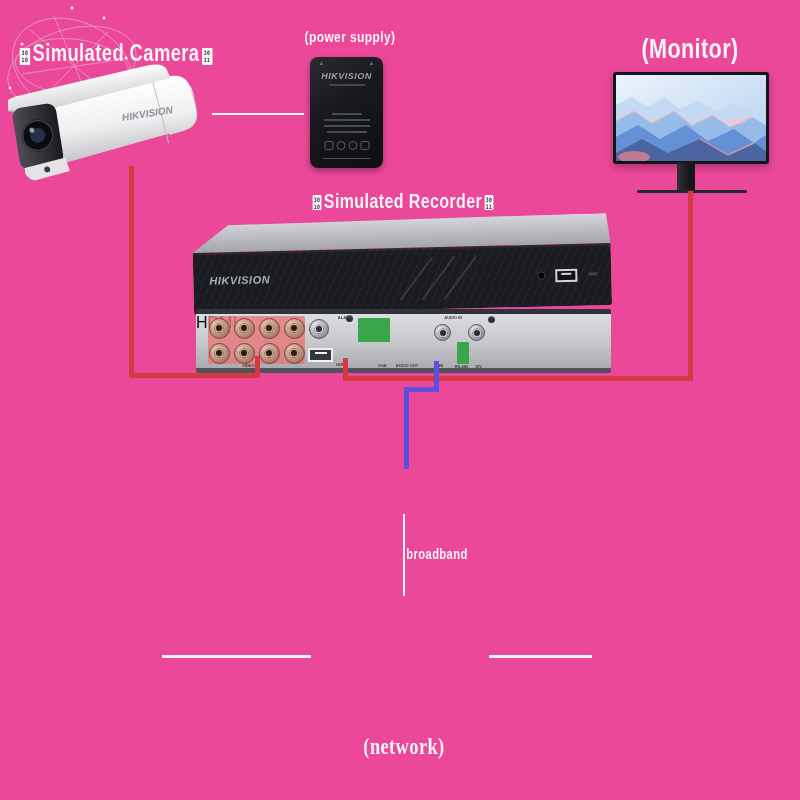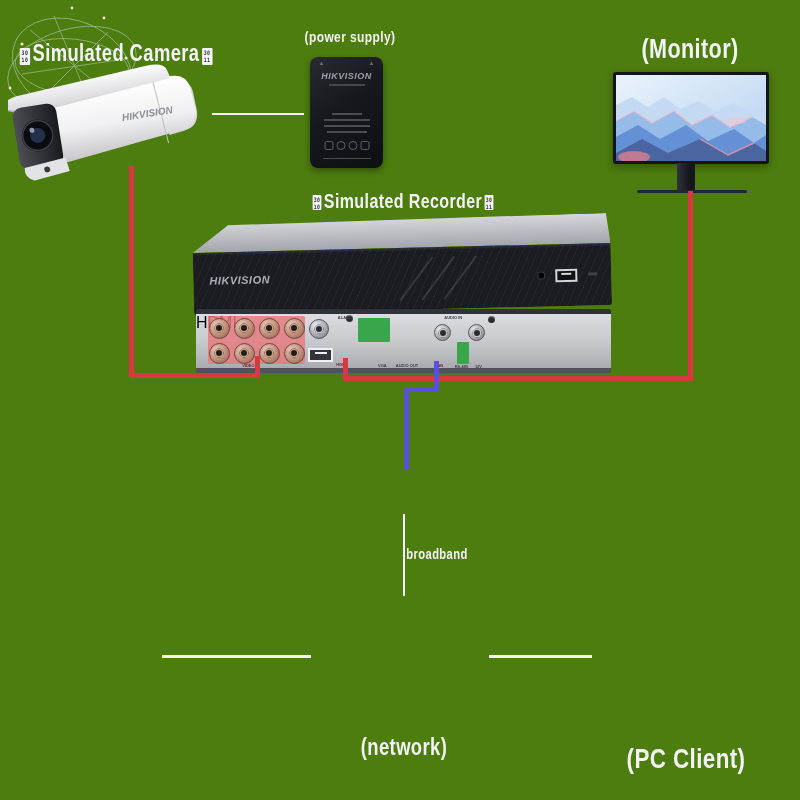--- a/index.html
+++ b/index.html
@@ -1,17 +1,17 @@
 <!DOCTYPE html>
 <html><head>
 <meta charset="utf-8">
 <style>
   html,body{margin:0;padding:0;}
   body{width:800px;height:800px;overflow:hidden;background:#5c5e6b;font-family:"Liberation Sans",sans-serif;}
-  .stage{position:relative;width:800px;height:800px;background:#4d7c0f;}
+  .stage{position:relative;width:800px;height:800px;background:#ec4899;}
 
   
   .line{position:absolute;z-index:40;}
   .red{background:#d6393f;}
   .blue{background:#5a50e0;}
   .white{background:#f4f4f6;}
 
   
   .lbl{position:absolute;z-index:50;color:#f3f3f5;font-weight:700;white-space:nowrap;transform:translateX(-50%);text-align:center;}
   .cond{display:inline-block;transform:scaleX(.8);transform-origin:center;letter-spacing:.5px;}
@@ -172,22 +172,21 @@
 
   <div class="lbl" style="left:116px;top:40px;font-size:23px;">
     <span class="cond"><span class="tofu"><div>30</div><div>10</div></span><span>Simulated Camera</span><span class="tofu"><div>30</div><div>11</div></span></span>
   </div>
   <div class="lbl" style="left:350px;top:28px;font-size:15px;"><span class="cond">(power supply)</span></div>
   <div class="lbl" style="left:403px;top:190px;font-size:20px;">
     <span class="cond"><span class="tofu" style="width:11px;height:15px;"><div>30</div><div>10</div></span><span>Simulated Recorder</span><span class="tofu" style="width:11px;height:15px;"><div>30</div><div>11</div></span></span>
   </div>
   <div class="lbl" style="left:690px;top:34px;font-size:27px;"><span class="cond">(Monitor)</span></div>
   <div class="lbl" style="left:437px;top:546px;font-size:14px;"><span class="cond">broadband</span></div>
-  <div class="lbl" style="left:404px;top:734px;font-size:23px;"><span class="cond">(network)</span></div>
-  <div class="lbl" style="left:686px;top:743px;font-size:28px;"><span class="cond">(PC Client)</span></div>
+  <div class="lbl" style="left:404px;top:734px;font-size:23px;font-family:Liberation Serif, serif;"><span class="cond">(network)</span></div>
 
   <div class="camera-wrap">
     <svg viewBox="0 0 212 124" width="212" height="124">
       <defs>
         <linearGradient id="camBody" x1="0" y1="0" x2="0" y2="1">
           <stop offset="0" stop-color="#ffffff"></stop>
             <stop offset=".55" stop-color="#f0f0f2"></stop>
             <stop offset="1" stop-color="#c6c6ca"></stop>
         </linearGradient>
         <linearGradient id="camHood" x1="0" y1="0" x2="0" y2="1">

